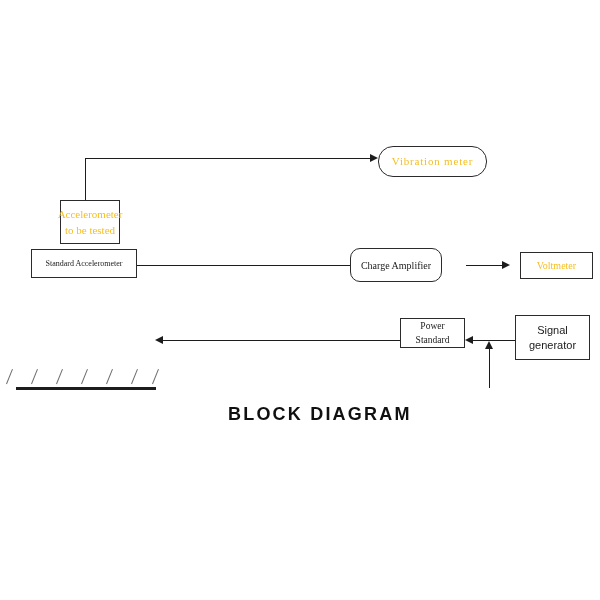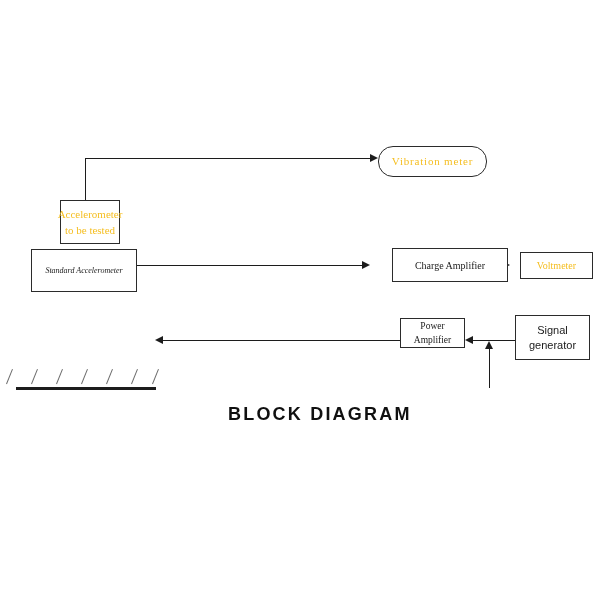--- a/index.html
+++ b/index.html
@@ -121,36 +121,36 @@
 
   <div class="box serif" style="left:378px; top:146px; width:109px; height:31px; font-size:11px; letter-spacing:0.8px; color:#F5BE20;border-radius:15px;">
     <span class="lbl">Vibration meter</span>
   </div>
 
   <div class="box serif" style="left:60px; top:200px; width:60px; height:44px; font-size:11px; color:#F5BE20;">
     <span class="lbl">Accelerometer</span>
     <span class="lbl">to be tested</span>
   </div>
 
-  <div class="box serif" style="left:31px; top:249px; width:106px; height:43px; font-size:8px; color:#1a1a1a;font-style:italic;">
+  <div class="box serif" style="left:31px; top:249px; width:106px; height:29px; font-size:8px; color:#1a1a1a;">
     <span class="lbl">Standard  Accelerometer</span>
   </div>
 
 
-  <div class="box serif" style="left:392px; top:248px; width:116px; height:34px; font-size:10px; color:#1a1a1a;">
+  <div class="box serif" style="left:350px; top:248px; width:92px; height:34px; font-size:10px; color:#1a1a1a;border-radius:10px;">
     <span class="lbl">Charge Amplifier</span>
   </div>
 
   <div class="box serif" style="left:510px; top:252px; width:73px; height:27px; font-size:10px; color:#F5BE20;margin-left:10px;">
     <span class="lbl">Voltmeter</span>
   </div>
 
   <div class="box serif" style="left:400px; top:318px; width:65px; height:30px; font-size:9.5px; color:#1a1a1a;">
     <span class="lbl">Power</span>
-    <span class="lbl">Amplifier</span>
+    <span class="lbl">Standard</span>
   </div>
 
   <div class="box sans" style="left:515px; top:315px; width:75px; height:45px; font-size:11px; color:#1a1a1a; line-height:1.35;text-align:right;">
     <span class="lbl">Signal</span>
     <span class="lbl">generator</span>
   </div>
 
 
   <div id="diagram-title" class="sans" style="left:228px; top:404px; font-size:18px;">BLOCK DIAGRAM</div>
 

